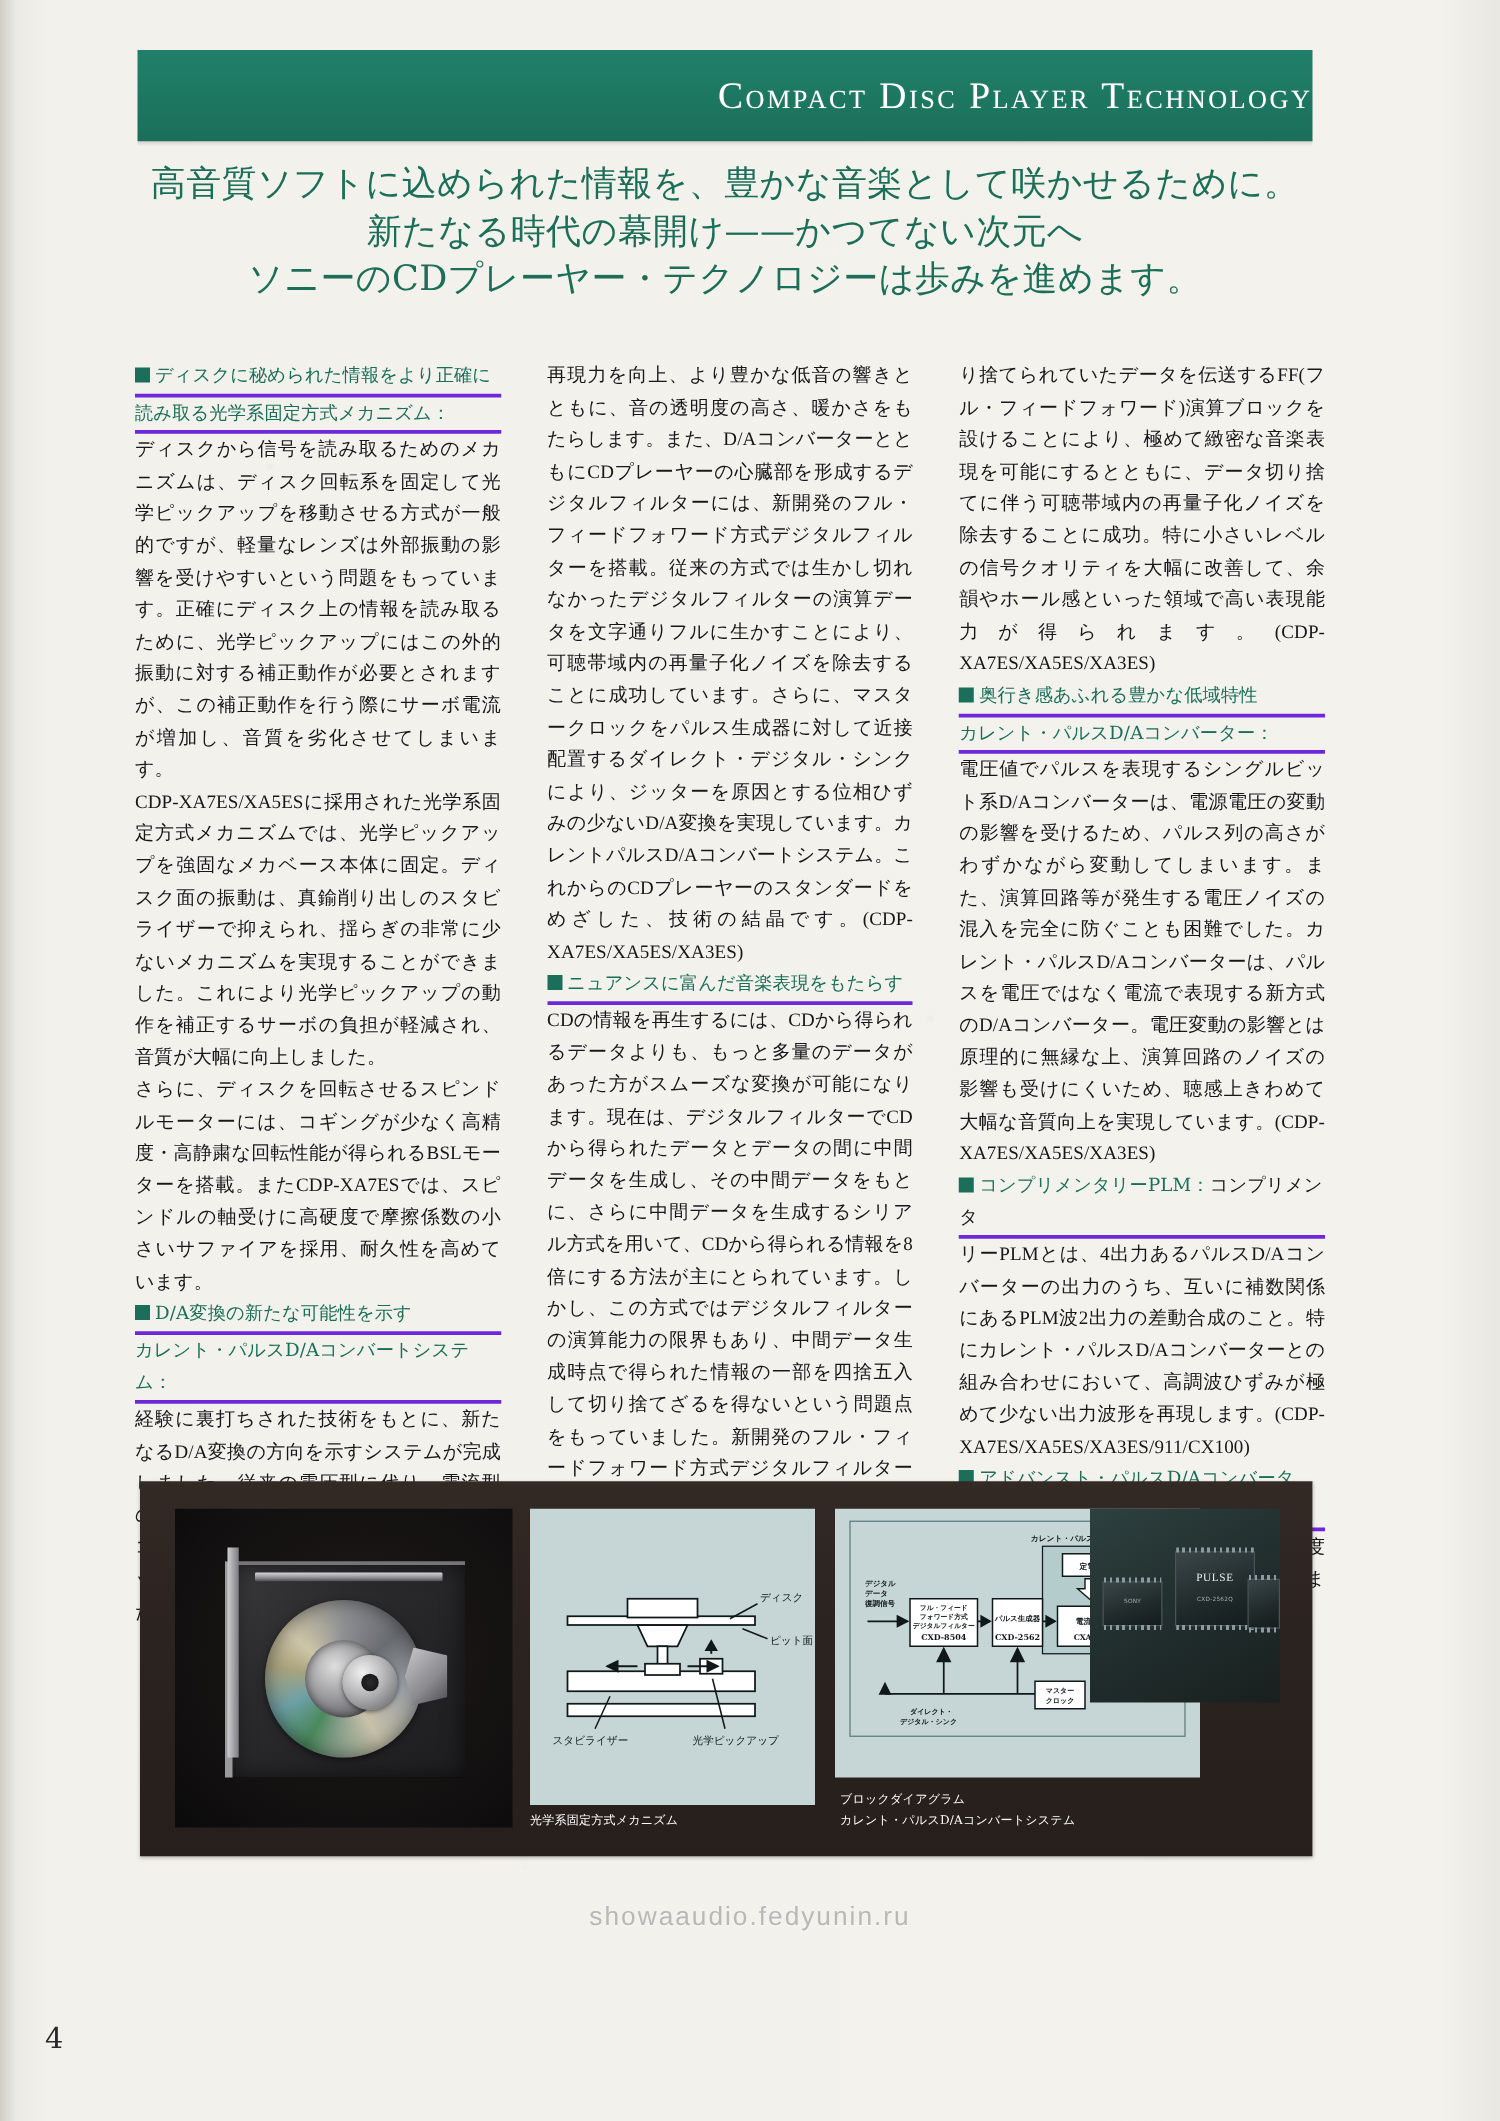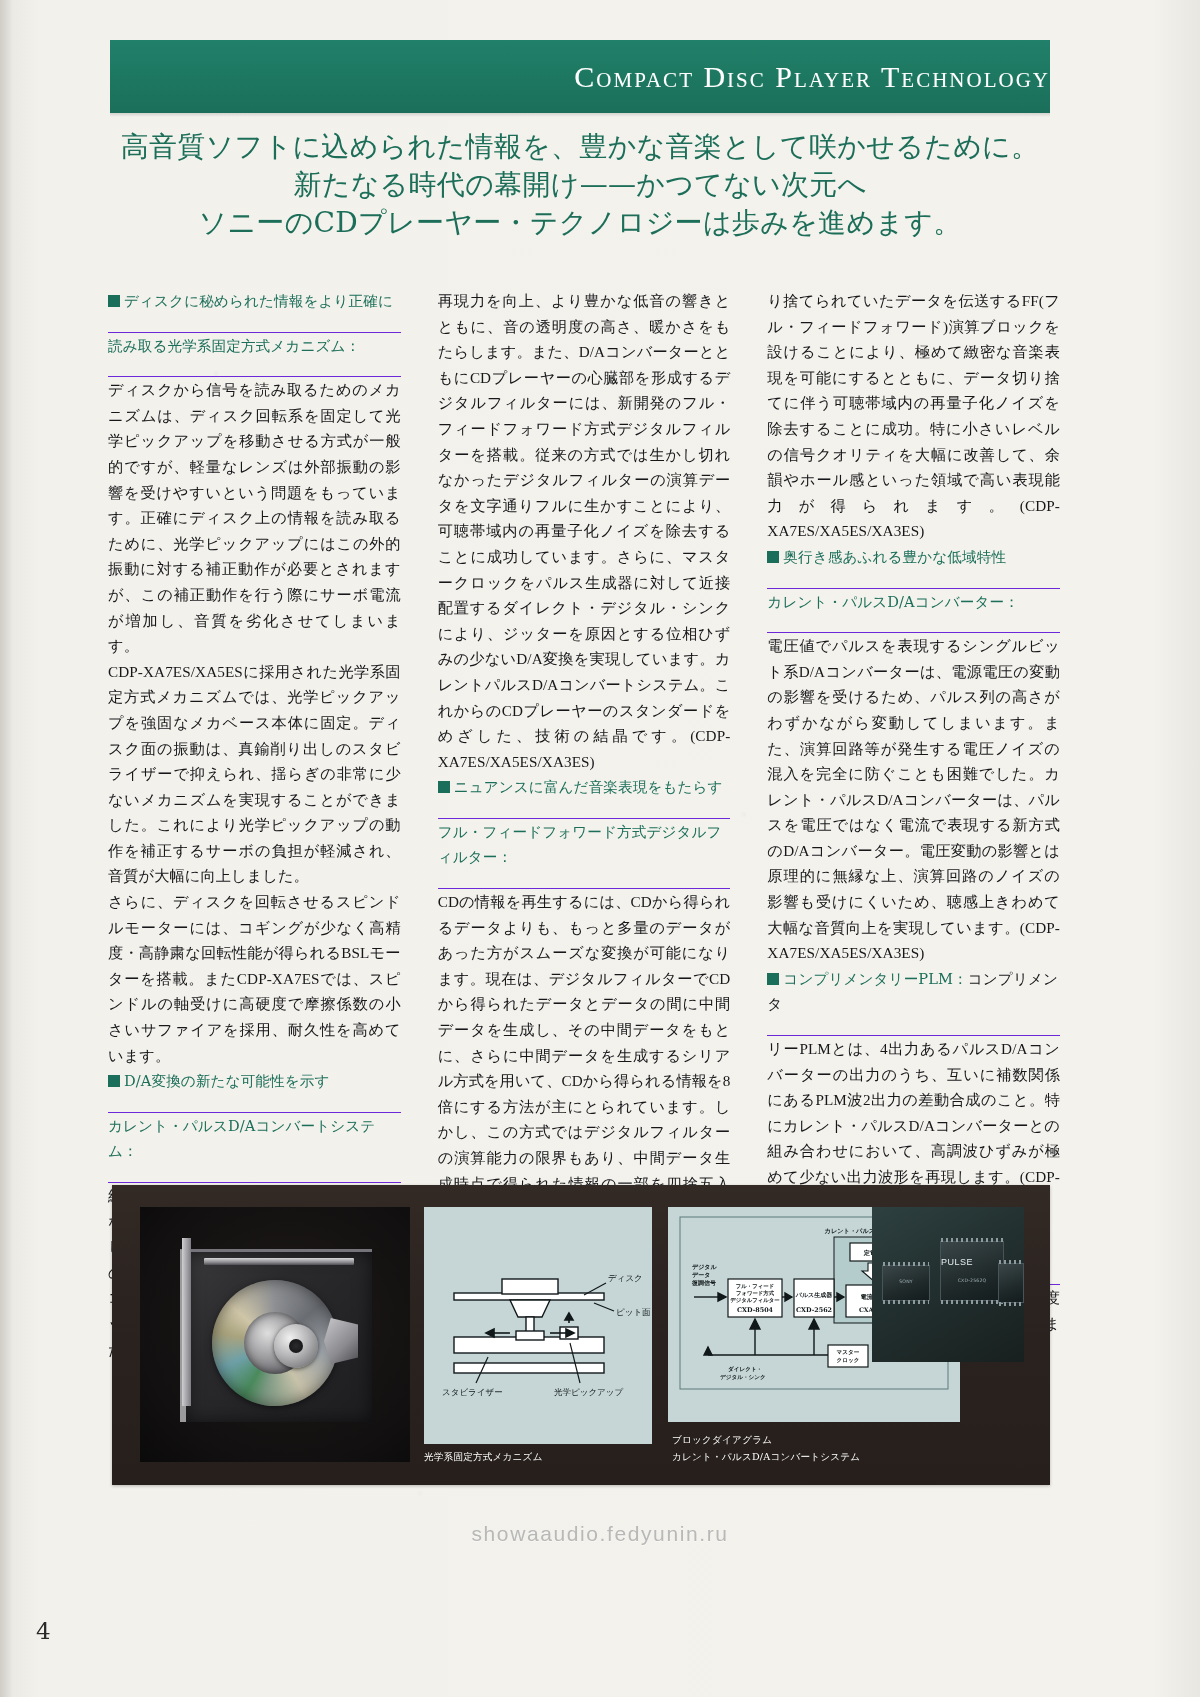--- a/index.html
+++ b/index.html
@@ -80,22 +80,22 @@
   .head{
     margin:0;
     font-family:"DejaVu Serif","Liberation Serif",serif;
     font-size:14.6px;
     line-height:25.6px;
     color:#1b6e59;
     letter-spacing:.1px;
   }
   .head .l1,.head .l2{
     display:block;
-    border-bottom:1px solid #6d28d9;
-    padding-bottom:18px;
+    border-bottom:3px solid #6d28d9;
+    padding-bottom:1px;
   }
   .sq{
     display:inline-block;width:12px;height:12px;background:#1b6e59;
     margin-right:4px;vertical-align:-1px;
   }
 
   
   .panel{
     position:absolute;left:112px;top:1185px;width:938px;height:300px;
     background:#2e2622;
@@ -191,21 +191,21 @@
   .chip{
     position:absolute;background:linear-gradient(160deg,#3a4648,#202a2b 60%,#141c1d);
     border:1px solid #47545a;
   }
   .chip .legs{position:absolute;left:0;right:0;height:4px;
     background:repeating-linear-gradient(90deg,#8d9aa0 0 2px,transparent 2px 5px);}
   .chip .legs.top{top:-4px}
   .chip .legs.bot{bottom:-4px}
   .chip-label{
     position:absolute;left:0;right:0;top:50%;transform:translateY(-50%);
-    text-align:left;color:#e7eef0;font-family:Liberation Sans, sans-serif;
+    text-align:center;color:#e7eef0;font-family:Liberation Serif, serif;
     font-size:9px;letter-spacing:.5px;
   }
   .chip-sub{
     position:absolute;left:0;right:0;top:62%;
     text-align:center;color:#9fb0b4;font-family:"DejaVu Sans","Liberation Sans",sans-serif;
     font-size:4.6px;letter-spacing:.2px;
   }
 
   
   .watermark{
@@ -254,21 +254,20 @@
       <span class="l1"><span class="sq"></span><span>D/A変換の新たな可能性を示す</span></span>
       <span class="l2">カレント・パルスD/Aコンバートシステム：</span>
     </div>
     <p class="body">経験に裏打ちされた技術をもとに、新たなるD/A変換の方向を示すシステムが完成しました。従来の電圧型に代り、電流型のパルスを採用したカレント・パルスD/Aコンバーターです。これまでシングルビット系D/Aコンバーターの弱点とされてきた低域の</p>
   </div>
 
   <div class="col">
     <p class="body">再現力を向上、より豊かな低音の響きとともに、音の透明度の高さ、暖かさをもたらします。また、D/AコンバーターとともにCDプレーヤーの心臓部を形成するデジタルフィルターには、新開発のフル・フィードフォワード方式デジタルフィルターを搭載。従来の方式では生かし切れなかったデジタルフィルターの演算データを文字通りフルに生かすことにより、可聴帯域内の再量子化ノイズを除去することに成功しています。さらに、マスタークロックをパルス生成器に対して近接配置するダイレクト・デジタル・シンクにより、ジッターを原因とする位相ひずみの少ないD/A変換を実現しています。カレントパルスD/Aコンバートシステム。これからのCDプレーヤーのスタンダードをめざした、技術の結晶です。(CDP-XA7ES/XA5ES/XA3ES)</p>
     <div class="head">
       <span class="l1"><span class="sq"></span><span>ニュアンスに富んだ音楽表現をもたらす</span></span>
-      <span class="l2">フル・フィードフォワード方式デジタルフィルター：</span>
     </div>
     <p class="body">CDの情報を再生するには、CDから得られるデータよりも、もっと多量のデータがあった方がスムーズな変換が可能になります。現在は、デジタルフィルターでCDから得られたデータとデータの間に中間データを生成し、その中間データをもとに、さらに中間データを生成するシリアル方式を用いて、CDから得られる情報を8倍にする方法が主にとられています。しかし、この方式ではデジタルフィルターの演算能力の限界もあり、中間データ生成時点で得られた情報の一部を四捨五入して切り捨てざるを得ないという問題点をもっていました。新開発のフル・フィードフォワード方式デジタルフィルターは、従来切</p>
   </div>
 
   <div class="col">
     <p class="body">り捨てられていたデータを伝送するFF(フル・フィードフォワード)演算ブロックを設けることにより、極めて緻密な音楽表現を可能にするとともに、データ切り捨てに伴う可聴帯域内の再量子化ノイズを除去することに成功。特に小さいレベルの信号クオリティを大幅に改善して、余韻やホール感といった領域で高い表現能力が得られます。(CDP-XA7ES/XA5ES/XA3ES)</p>
     <div class="head">
       <span class="l1"><span class="sq"></span><span>奥行き感あふれる豊かな低域特性</span></span>
       <span class="l2">カレント・パルスD/Aコンバーター：</span>
     </div>

